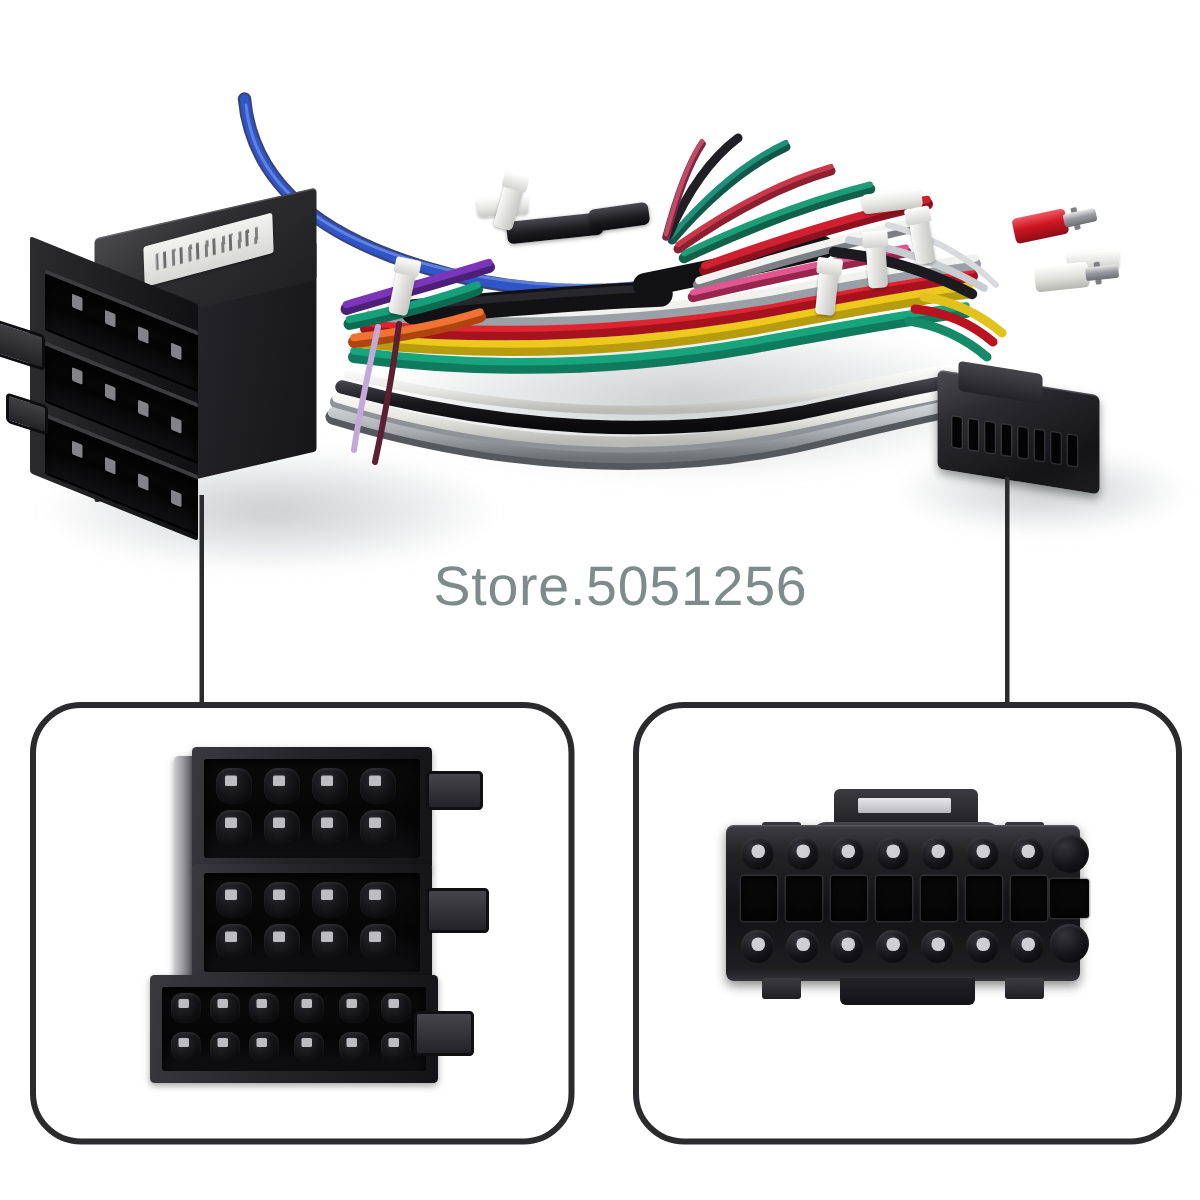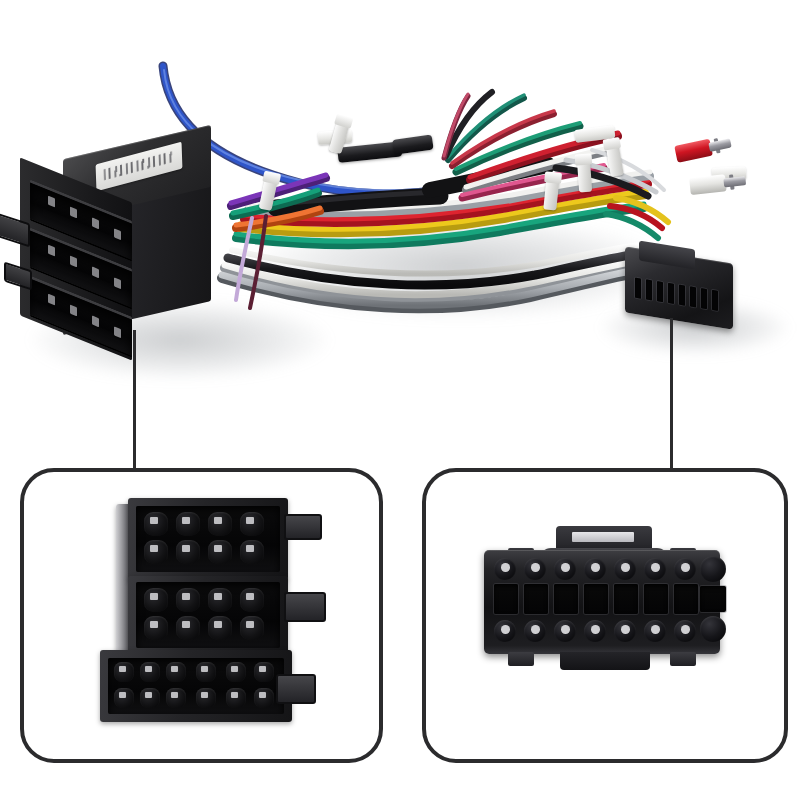--- a/index.html
+++ b/index.html
@@ -389,20 +389,21 @@
         <span class="ppin" style="left:11px;"></span>
         <span class="ppin" style="left:22px;"></span>
         <span class="ppin" style="left:33px;"></span>
         <span class="ppin" style="left:44px;"></span>
         <span class="ppin" style="left:55px;"></span>
         <span class="ppin" style="left:66px;"></span>
         <span class="ppin" style="left:77px;"></span>
       </div>
     </div>
 
+    <div id="watermark">Store.5051256</div>
   </div>
 
   <div class="leader" style="left:133px;top:330px;height:140px;"></div>
   <div class="leader" style="left:670px;top:318px;height:152px;"></div>
 
   <div class="callout" style="left:20px;top:468px;width:355px;height:287px;">
     <div class="inner">
       <div class="iso-face">
 
         <div class="face-shell" style="left:0px;top:8px;width:18px;height:200px;

